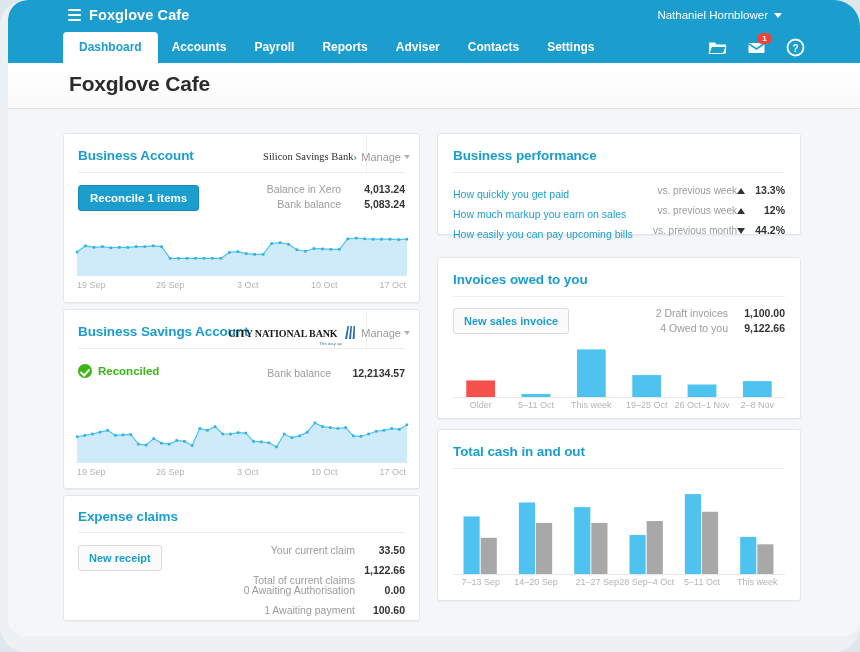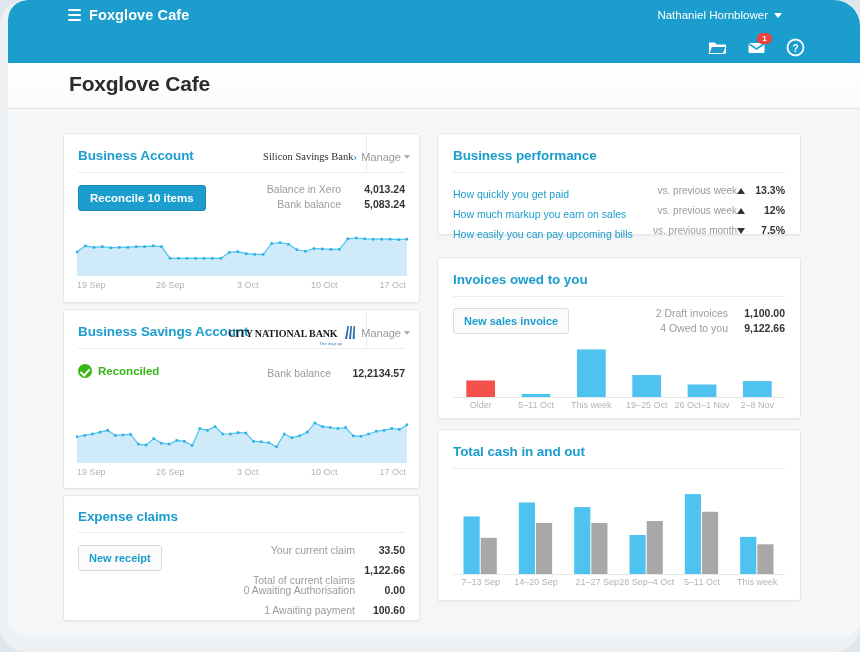--- a/index.html
+++ b/index.html
@@ -150,20 +150,29 @@
       <i></i>
           <i></i>
           <i></i>
     </div>
     <div class="brand">Foxglove Cafe</div>
     <div class="userbox">Nathaniel Hornblower</div>
     <div class="caret-user"></div>
   </div>
 
   <div class="navbar">
+    <div class="tabs">
+      <div class="tab active">Dashboard</div>
+      <div class="tab">Accounts</div>
+      <div class="tab">Payroll</div>
+      <div class="tab">Reports</div>
+      <div class="tab">Adviser</div>
+      <div class="tab">Contacts</div>
+      <div class="tab">Settings</div>
+    </div>
     <div class="navicons">
       <div class="nicon">
         <svg width="19" height="19" viewBox="0 0 19 19">
               <path d="M1 4.5h6l1.5 2H18v9H1z" fill="#fff"></path>
               <path d="M1 15.5l2.6-7H18l-2.6 7z" fill="#1b9dce" stroke="#fff" stroke-width="1"></path>
             </svg>
       </div>
       <div class="nicon">
         <svg width="19" height="19" viewBox="0 0 19 19">
               <rect x="1.5" y="5" width="16" height="10" rx="1" fill="#fff"></rect>
@@ -190,21 +199,21 @@
       <div class="card-title" style="position:absolute;left:14px;top:14px;">Business Account</div>
       <div class="bank-logo-svb" style="right:62px;top:17px;">
         <span>Silicon Savings Bank</span><span class="chev-blue">›</span>
       </div>
       <div class="vdivider" style="right:52px;top:1px;height:37px;"></div>
       <div class="manage" style="position:absolute;right:9px;top:17px;">
         <span>Manage</span><i class="caret-mini"></i>
       </div>
       <div class="divider" style="left:14px;top:38px;width:327px;"></div>
 
-      <div class="btn-primary" style="position:absolute;left:14px;top:51px;">Reconcile 10 items</div>
+      <div class="btn-primary" style="position:absolute;left:14px;top:51px;">Reconcile 1 items</div>
 
       <div class="lbl" style="position:absolute;right:78px;top:49px;">Balance in Xero</div>
       <div class="val" style="position:absolute;right:14px;top:49px;">4,013.24</div>
       <div class="lbl" style="position:absolute;right:78px;top:64px;">Bank balance</div>
       <div class="val" style="position:absolute;right:14px;top:64px;">5,083.24</div>
 
       <svg class="svg-abs" style="left:12px;top:94px;" width="332" height="48" viewBox="0 0 332 48" preserveAspectRatio="none">
             <path d="M 1 24.06 L 9.461538461538462 17.82 L 17.923076923076923 19.380000000000003 L 26.384615384615383 18.6 L 34.84615384615385 19.770000000000003 L 43.30769230769231 19.380000000000003 L 51.76923076923077 19.380000000000003 L 60.23076923076923 18.6 L 68.6923076923077 18.6 L 77.15384615384616 17.82 L 85.61538461538461 18.6 L 94.07692307692308 30.3 L 102.53846153846153 30.3 L 111 30.3 L 119.46153846153847 30.3 L 127.92307692307692 30.3 L 136.3846153846154 30.3 L 144.84615384615384 30.3 L 153.30769230769232 24.45 L 161.76923076923077 23.67 L 170.23076923076923 25.62 L 178.69230769230768 26.4 L 187.15384615384616 26.4 L 195.6153846153846 15.479999999999997 L 204.07692307692307 14.700000000000003 L 212.53846153846155 16.259999999999998 L 221 21.72 L 229.46153846153845 23.28 L 237.92307692307693 20.549999999999997 L 246.3846153846154 20.939999999999998 L 254.84615384615384 21.33 L 263.3076923076923 21.33 L 271.7692307692308 10.799999999999997 L 280.2307692307692 10.020000000000003 L 288.6923076923077 10.799999999999997 L 297.15384615384613 11.189999999999998 L 305.61538461538464 11.189999999999998 L 314.0769230769231 11.189999999999998 L 322.53846153846155 11.579999999999998 L 331 11.189999999999998 L 331 48 L 1 48 Z" fill="#cfeaf8"></path>
             <path d="M 1 24.06 L 9.461538461538462 17.82 L 17.923076923076923 19.380000000000003 L 26.384615384615383 18.6 L 34.84615384615385 19.770000000000003 L 43.30769230769231 19.380000000000003 L 51.76923076923077 19.380000000000003 L 60.23076923076923 18.6 L 68.6923076923077 18.6 L 77.15384615384616 17.82 L 85.61538461538461 18.6 L 94.07692307692308 30.3 L 102.53846153846153 30.3 L 111 30.3 L 119.46153846153847 30.3 L 127.92307692307692 30.3 L 136.3846153846154 30.3 L 144.84615384615384 30.3 L 153.30769230769232 24.45 L 161.76923076923077 23.67 L 170.23076923076923 25.62 L 178.69230769230768 26.4 L 187.15384615384616 26.4 L 195.6153846153846 15.479999999999997 L 204.07692307692307 14.700000000000003 L 212.53846153846155 16.259999999999998 L 221 21.72 L 229.46153846153845 23.28 L 237.92307692307693 20.549999999999997 L 246.3846153846154 20.939999999999998 L 254.84615384615384 21.33 L 263.3076923076923 21.33 L 271.7692307692308 10.799999999999997 L 280.2307692307692 10.020000000000003 L 288.6923076923077 10.799999999999997 L 297.15384615384613 11.189999999999998 L 305.61538461538464 11.189999999999998 L 314.0769230769231 11.189999999999998 L 322.53846153846155 11.579999999999998 L 331 11.189999999999998" fill="none" stroke="#4ec3ef" stroke-width="1.2" stroke-linejoin="round"></path>
             <rect x="-0.30000000000000004" y="22.759999999999998" width="2.6" height="2.6" fill="#2fb3e4"></rect>
@@ -367,21 +376,21 @@
         <span class="perf-link">How much markup you earn on sales</span>
         <span class="perf-cmp" style="position:absolute;right:48px;top:1px;">vs. previous week</span>
         <span class="arrow-up" style="position:absolute;right:36px;top:4px;"></span>
         <span class="perf-val" style="position:absolute;right:0;top:0;">12%</span>
       </div>
 
       <div style="position:absolute;left:15px;top:90px;width:332px;">
         <span class="perf-link">How easily you can pay upcoming bills</span>
         <span class="perf-cmp" style="position:absolute;right:48px;top:1px;">vs. previous month</span>
         <span class="arrow-down" style="position:absolute;right:36px;top:4px;"></span>
-        <span class="perf-val" style="position:absolute;right:0;top:0;">7.5%</span>
+        <span class="perf-val" style="position:absolute;right:0;top:0;">44.2%</span>
       </div>
     </div>
 
     <div class="card" style="left:429px;top:148px;width:362px;height:160px;">
       <div class="card-title" style="position:absolute;left:15px;top:14px;">Invoices owed to you</div>
       <div class="divider" style="left:15px;top:38px;width:332px;"></div>
 
       <div class="btn-ghost" style="position:absolute;left:15px;top:50px;">New sales invoice</div>
 
       <div class="lbl" style="position:absolute;right:72px;top:49px;">2 Draft invoices</div>

